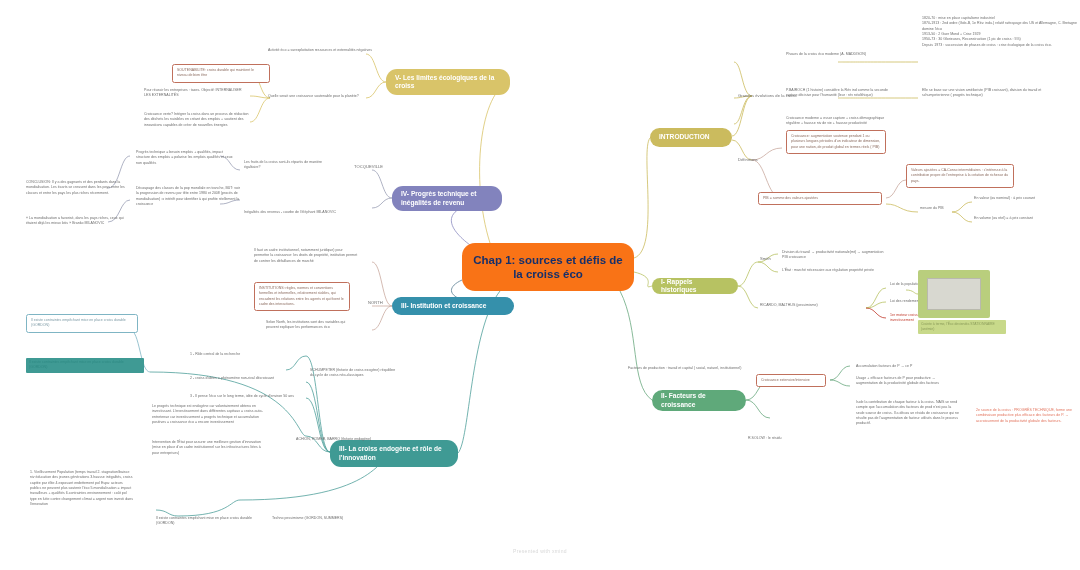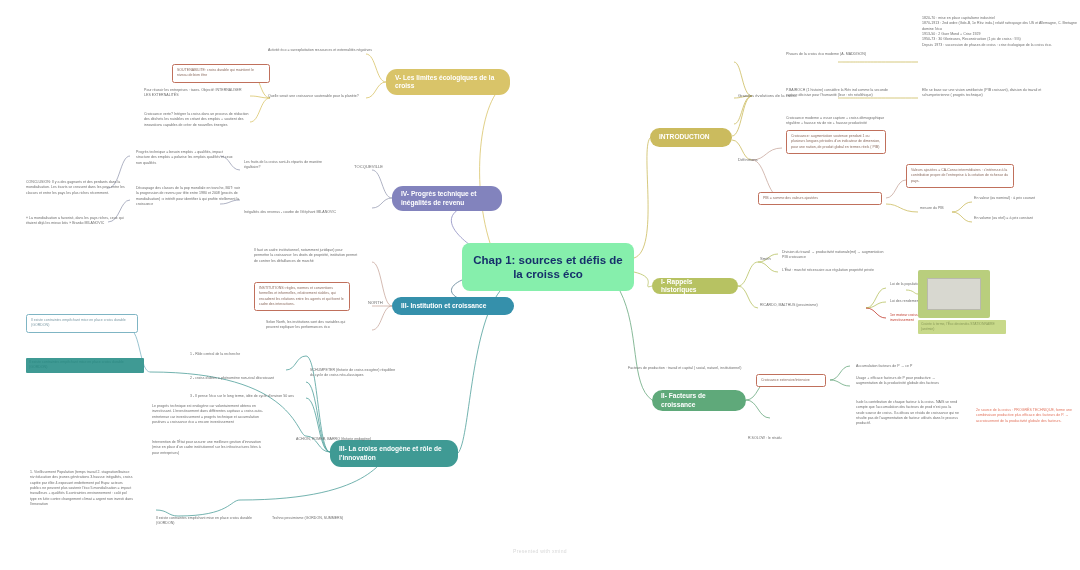--- a/index.html
+++ b/index.html
@@ -4,22 +4,22 @@
 <style>
   html,body{margin:0;padding:0;background:#ffffff;}
   body{width:1080px;height:570px;overflow:hidden;position:relative;
        font-family:"Liberation Sans","DejaVu Sans",sans-serif;color:#4a4a4a;}
   #stage{position:relative;width:1080px;height:570px;}
   svg.links{position:absolute;left:0;top:0;width:1080px;height:570px;pointer-events:none;}
 
   .node{position:absolute;box-sizing:border-box;border-radius:11px;
         color:#ffffff;font-weight:bold;line-height:1.25;
         display:flex;align-items:center;padding:4px 9px;}
-  .central{left:462px;top:243px;width:172px;height:48px;border-radius:8px;
-           background:#86efac;color:#16306b;font-size:11.5px;text-align:center;
+  .central{left:462px;top:243px;width:172px;height:48px;border-radius:13px;
+           background:#f97316;color:#16306b;font-size:11.5px;text-align:center;
            justify-content:center;padding:3px 8px;}
   .mbranch{font-size:6.6px;}
 
   .n-intro{left:650px;top:128px;width:82px;height:19px;background:#cbbb5e;}
   .n-rappels{left:652px;top:278px;width:86px;height:16px;background:#b7c262;}
   .n-facteurs{left:652px;top:390px;width:94px;height:21px;background:#5fa97a;}
   .n-endogene{left:330px;top:440px;width:128px;height:27px;background:#3f9a94;}
   .n-institution{left:392px;top:297px;width:122px;height:18px;background:#3590ab;}
   .n-progres{left:392px;top:186px;width:110px;height:25px;background:#8283bd;}
   .n-limites{left:386px;top:69px;width:124px;height:26px;background:#d9c469;}

